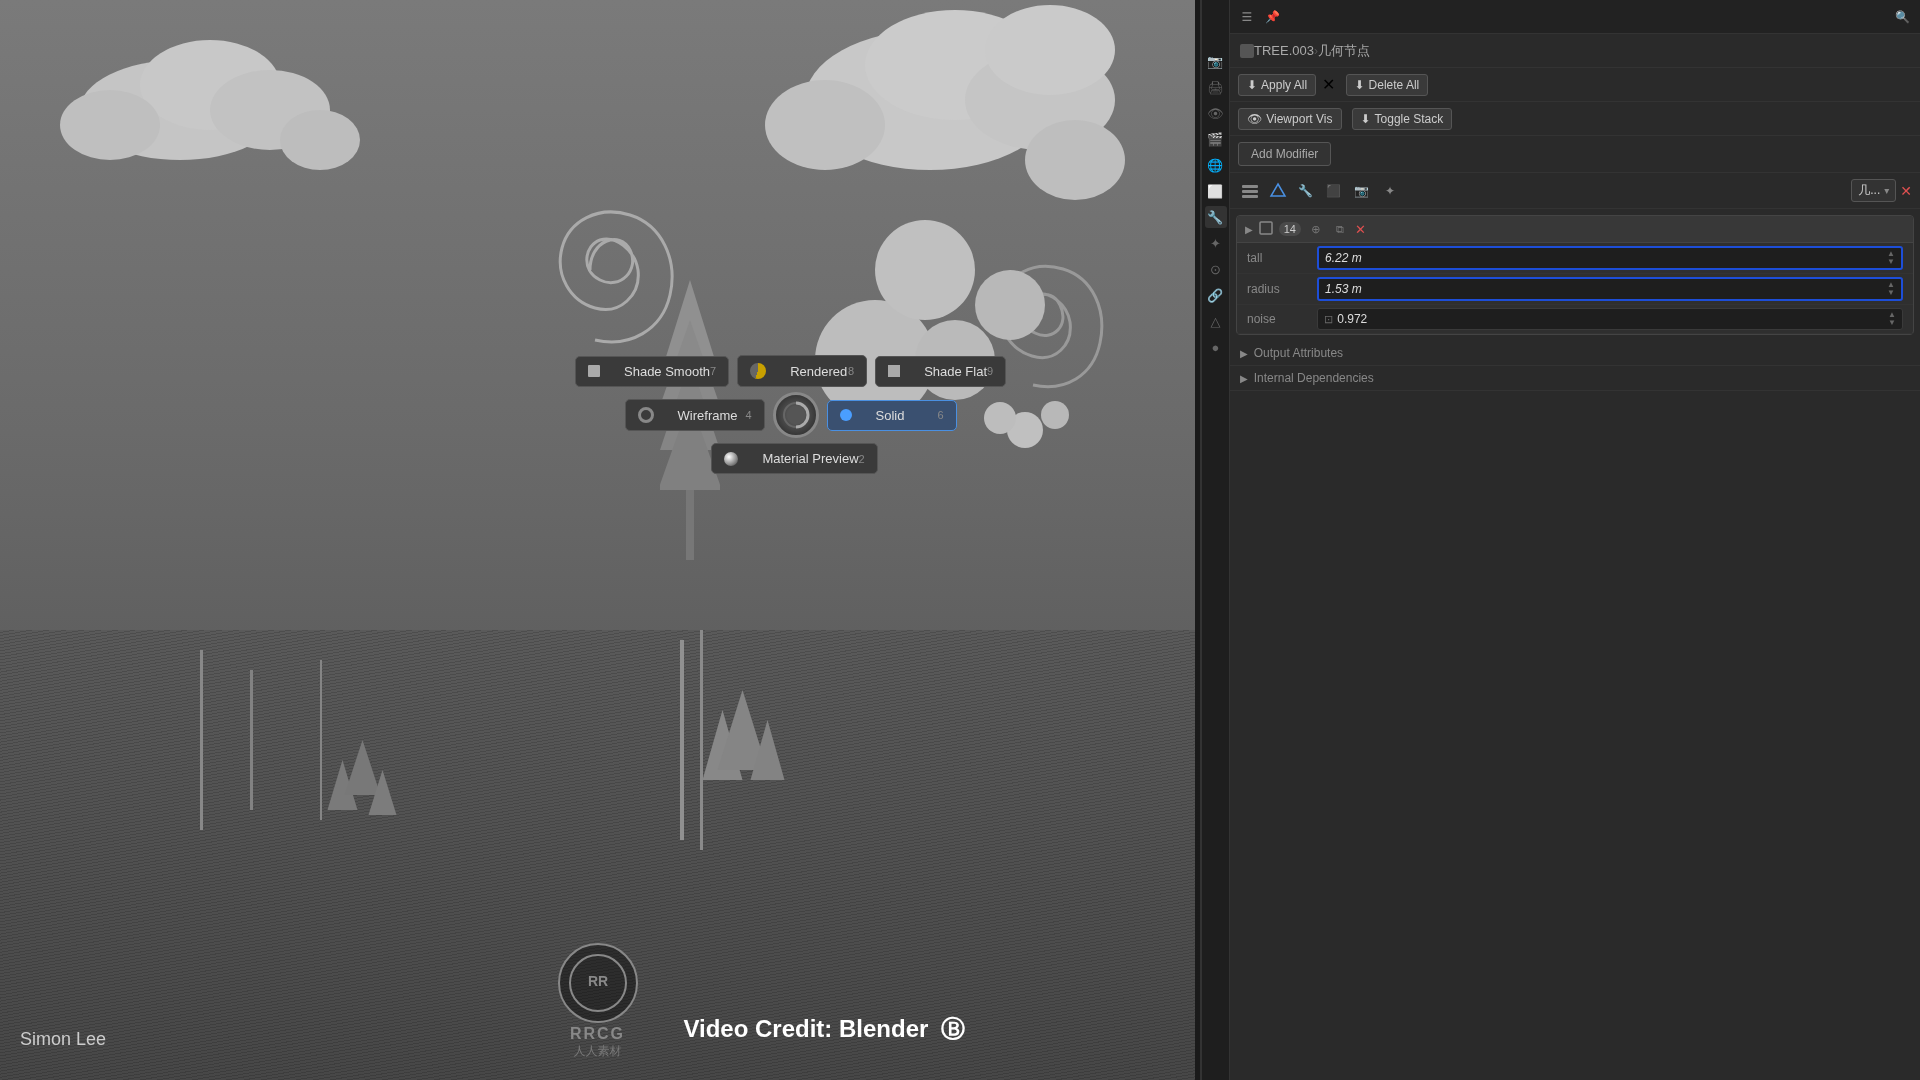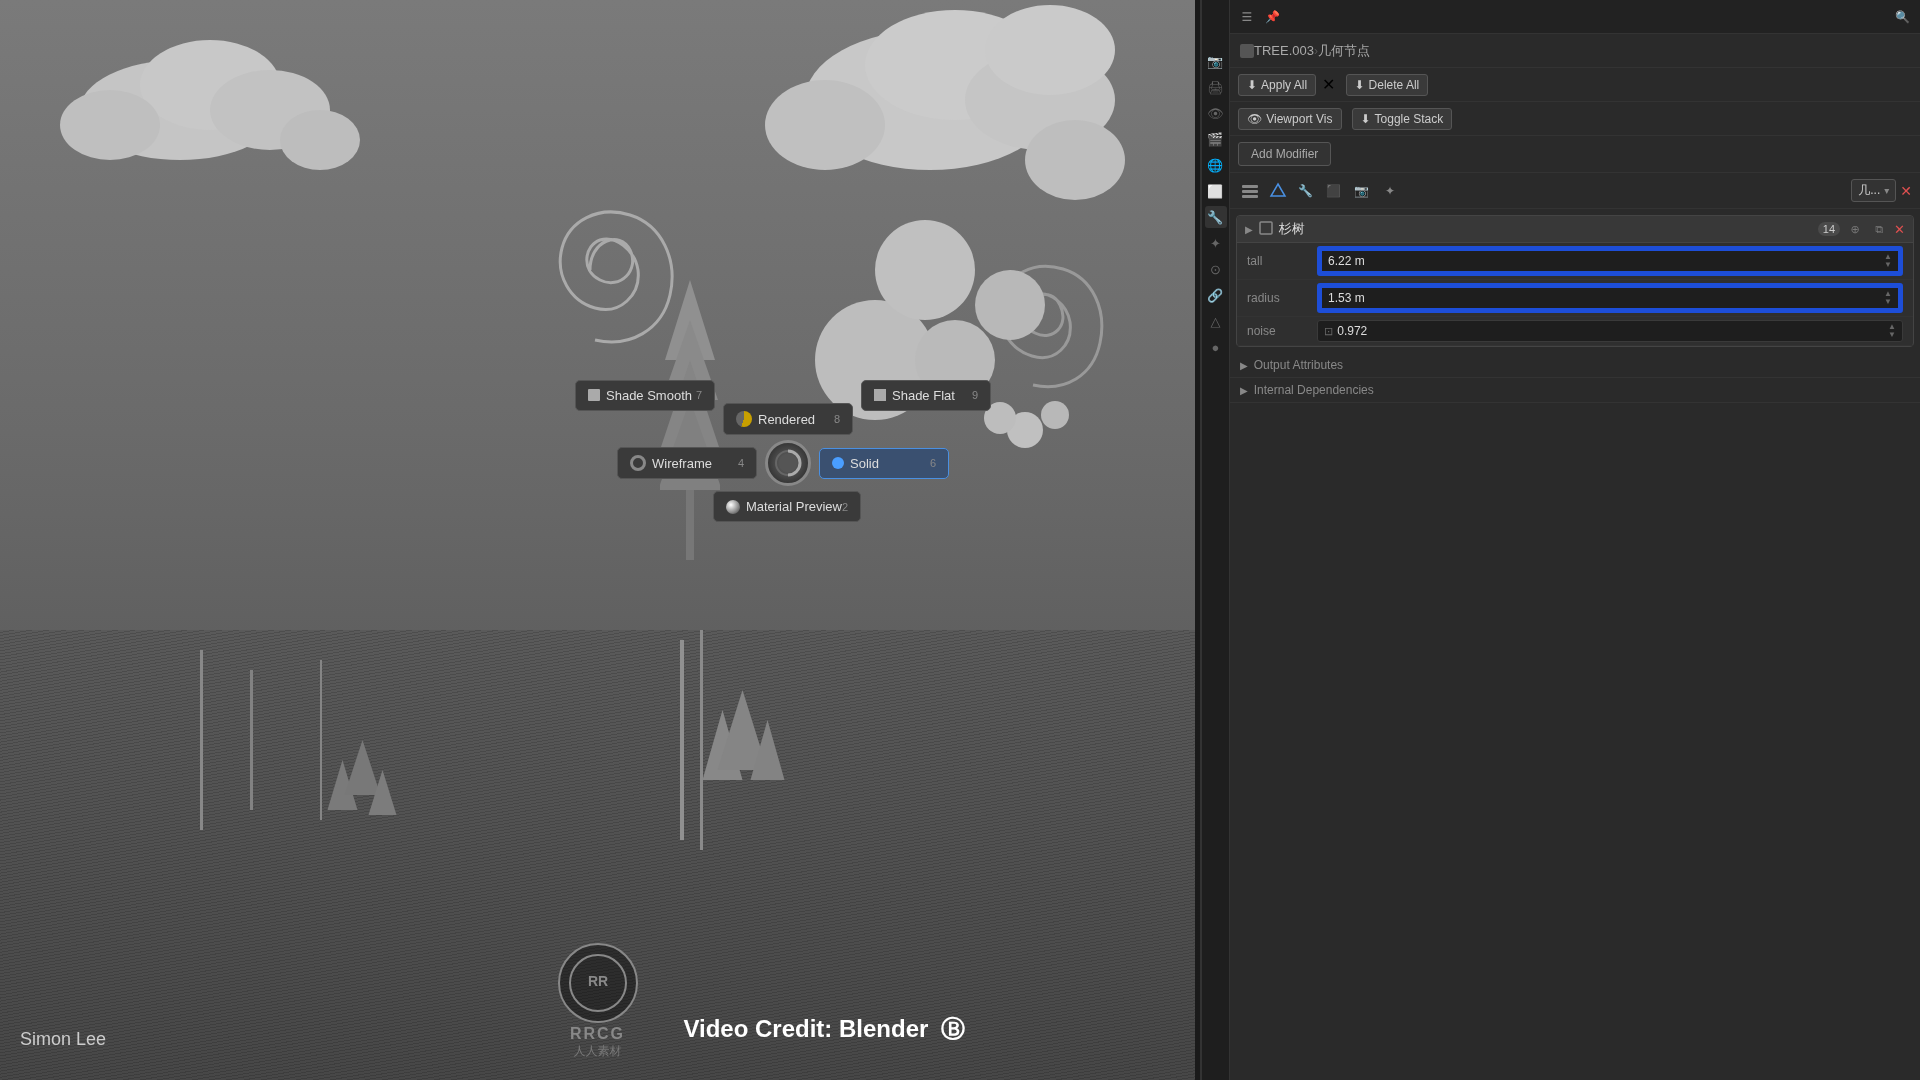--- a/index.html
+++ b/index.html
@@ -145,21 +145,21 @@
       padding: 7px 12px;
       background: #3a3a3a;
       border: 1px solid #555;
       border-radius: 5px;
       color: #ddd;
       font-size: 13px;
       cursor: pointer;
       min-width: 130px;
       justify-content: space-between;
     }
-    .vm-btn .vm-label { display: flex; align-items: center; gap: 6px; }
+    .vm-btn .vm-label { display: flex; align-items: center; gap: 24px; }
     .vm-btn .vm-key {
       color: #888;
       font-size: 11px;
     }
 
     .vm-center {
       width: 46px; height: 46px;
       border-radius: 50%;
       background: radial-gradient(circle, #555 30%, #222 100%);
       border: 3px solid #888;
@@ -188,21 +188,21 @@
       flex-shrink: 0;
     }
 
     .material-dot {
       width: 14px; height: 14px;
       border-radius: 50%;
       background: radial-gradient(circle at 35% 35%, #fff 0%, #888 60%, #333 100%);
       flex-shrink: 0;
     }
 
-    .vm-rendered { background: #3a3a3a; min-width: 120px; margin-top: 48px; }
+    .vm-rendered { background: #3a3a3a; min-width: 120px; }
 
     
     #panel-content {
       position: absolute;
       right: 0; top: 0;
       width: 720px;
       height: 1080px;
       background: #2a2a2a;
       border-left: 2px solid #333;
       display: flex;
@@ -375,28 +375,29 @@
     .pf-label {
       color: #888;
       font-size: 12px;
       width: 70px;
       flex-shrink: 0;
     }
 
     .pf-input {
       flex: 1;
       background: #1e1e1e;
-      border: 5px solid #1d4ed8;
+      border: 2px solid #1d4ed8;
       border-radius: 3px;
       color: #ddd;
       font-size: 12px;
       padding: 2px 6px;
       display: flex;
       align-items: center;
       justify-content: space-between;
+      font-style: italic;
     }
 
     .pf-input-with-icon {
       flex: 1;
       background: #1e1e1e;
       border: 1px solid #3a3a3a;
       border-radius: 3px;
       color: #ddd;
       font-size: 12px;
       padding: 2px 6px;
@@ -741,21 +742,20 @@
     </div>
 
     <div id="modifier-box">
       <div id="mod-box-header">
         <span class="mod-tri">▶</span>
         <span class="mod-box-icon">
           <svg width="14" height="14" viewBox="0 0 14 14">
             <rect x="1" y="1" width="12" height="12" fill="none" stroke="#888" stroke-width="1.5" rx="1"></rect>
           </svg>
         </span>
-        <span class="mod-box-name">杉树</span>
         <span class="mod-box-num">14</span>
         <div class="mod-box-btn">⊕</div>
         <div class="mod-box-btn">⧉</div>
         <div class="mod-box-x">✕</div>
       </div>
 
       <div class="prop-field">
         <span class="pf-label">tall</span>
         <div class="pf-input">
           <span>6.22 m</span>

